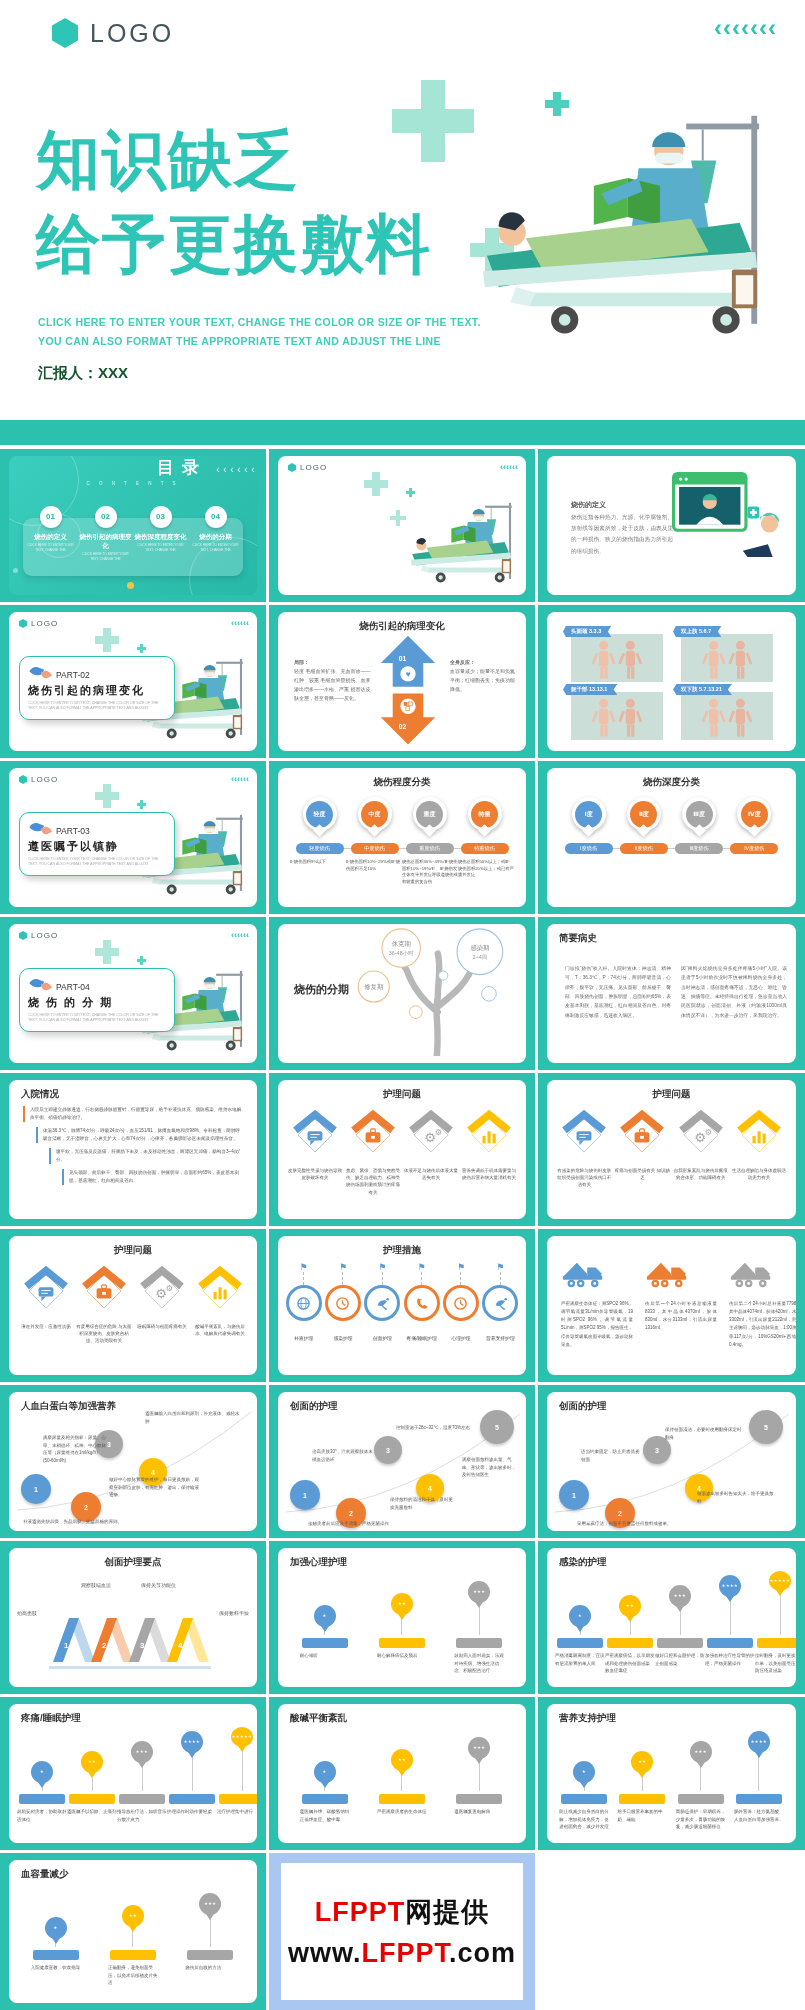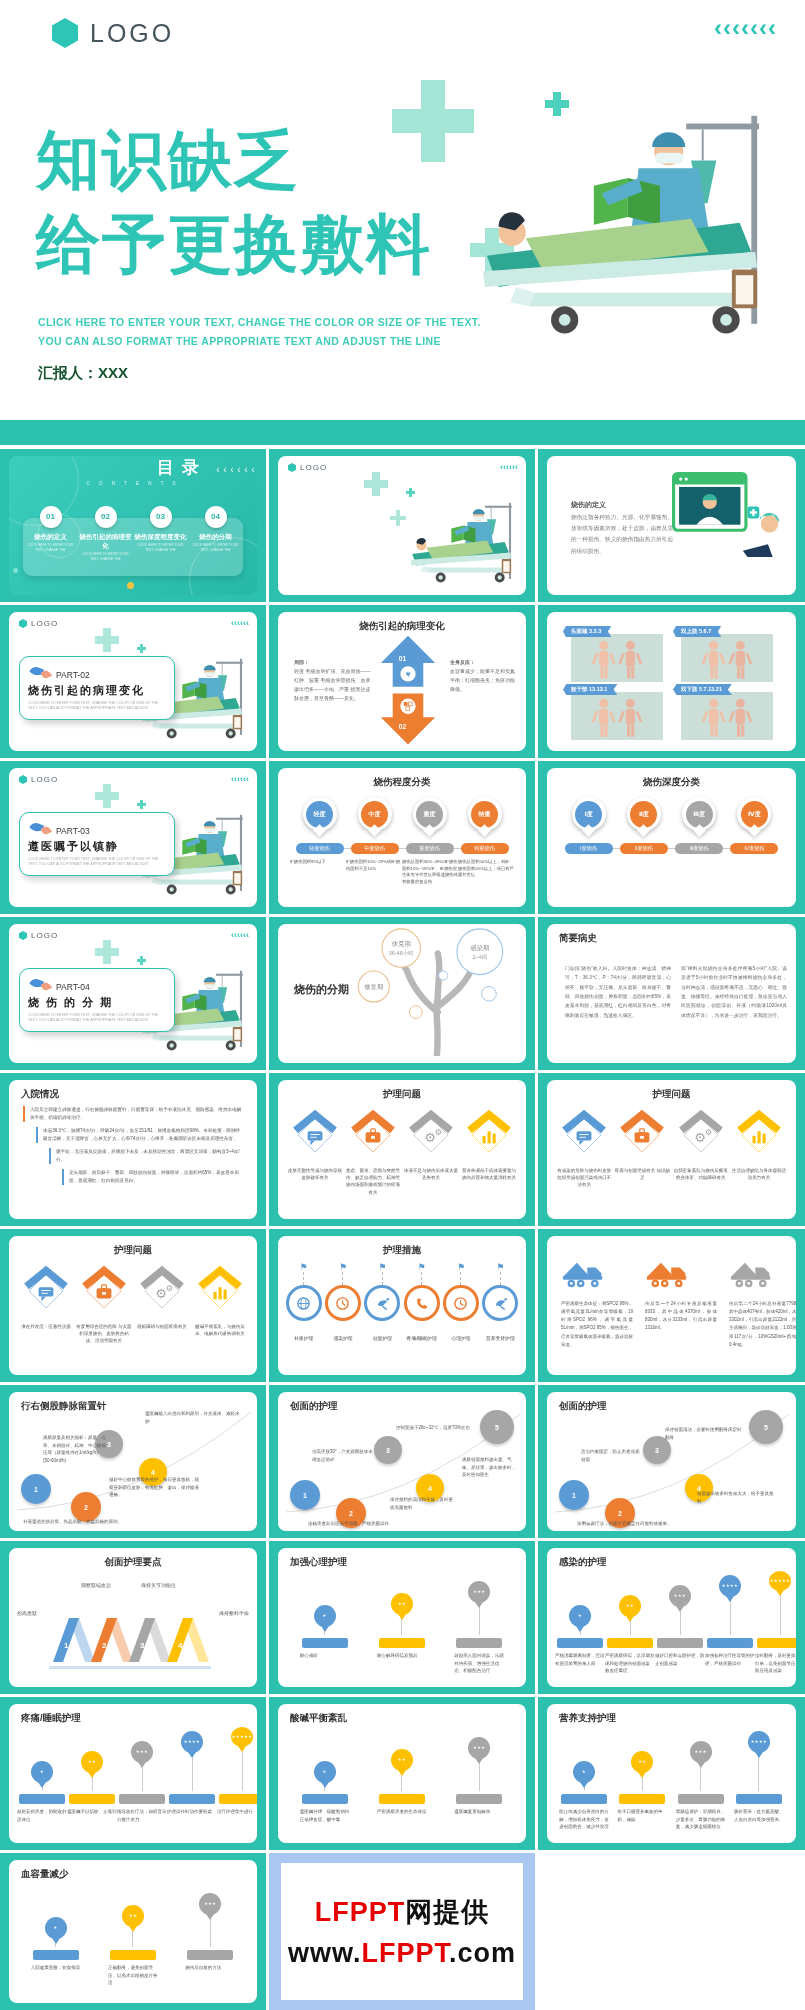--- a/index.html
+++ b/index.html
@@ -887,21 +887,21 @@
               <circle cx="21" cy="25" r="4" fill="#A6A6A6"></circle>
               <circle cx="36" cy="25" r="4" fill="#A6A6A6"></circle>
  <circle cx="11" cy="25" r="1.5" fill="#fff"></circle>
               <circle cx="21" cy="25" r="1.5" fill="#fff"></circle>
               <circle cx="36" cy="25" r="1.5" fill="#fff"></circle>
             </svg><div class="truck-text">伤后第二个24小时总补液量7798，其中晶体4074ml，胶体420ml，水分3302ml，引流出尿量2122ml，患者主诉胸闷，急诊动脉采血，1:00测心率117次/分，10%GS20ml+西地兰0.4mg。</div></div>
         </div>
       </div>
       <div class="cell">
         <div class="slide">
-          <div class="s-title">行右侧股静脉留置针</div>
+          <div class="s-title">人血白蛋白等加强营养</div>
    <svg class="curve" viewBox="0 0 248 139" width="248" height="139">
             <path d="M8,118 Q128,112 242,20" stroke="#ddd" fill="none" stroke-width="1"></path>
           </svg>
           <div class="bub" style="left:12px;top:82px;width:30px;height:30px;background:#5B9BD5;border-top-color:#5B9BD5">
             <span>1</span>
           </div>
           <div class="bub" style="left:62px;top:100px;width:30px;height:30px;background:#ED7D31;border-top-color:#ED7D31">
             <span>2</span>
           </div>
           <div class="bub" style="left:86px;top:38px;width:28px;height:28px;background:#A6A6A6;border-top-color:#A6A6A6">

